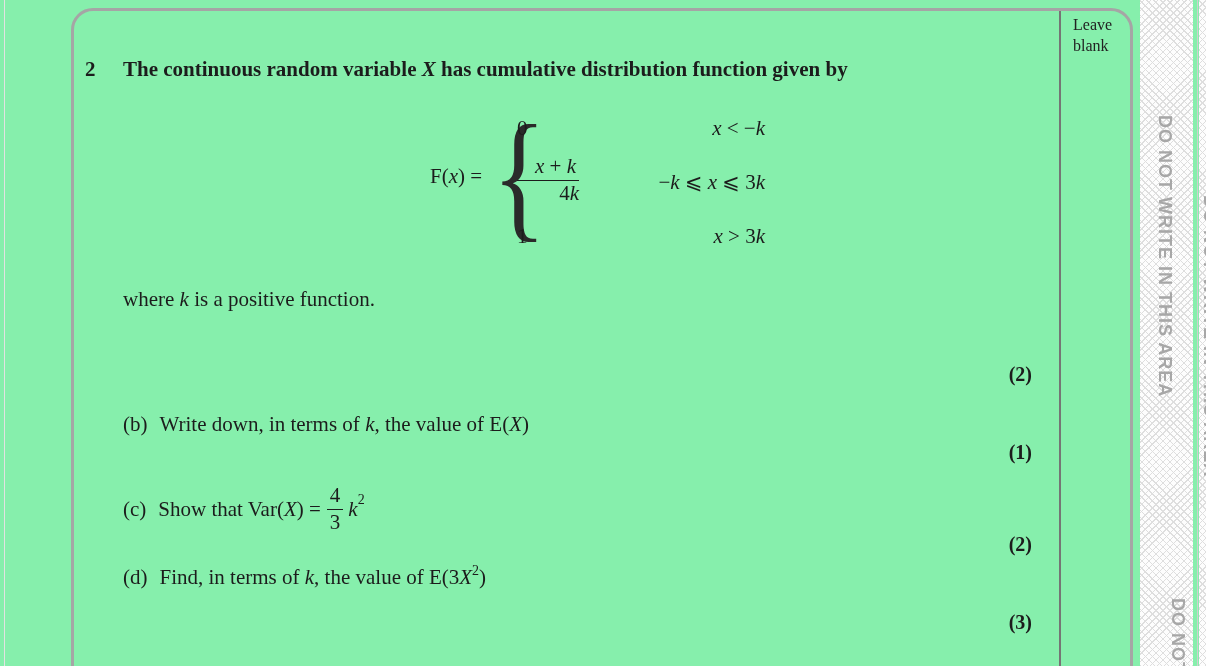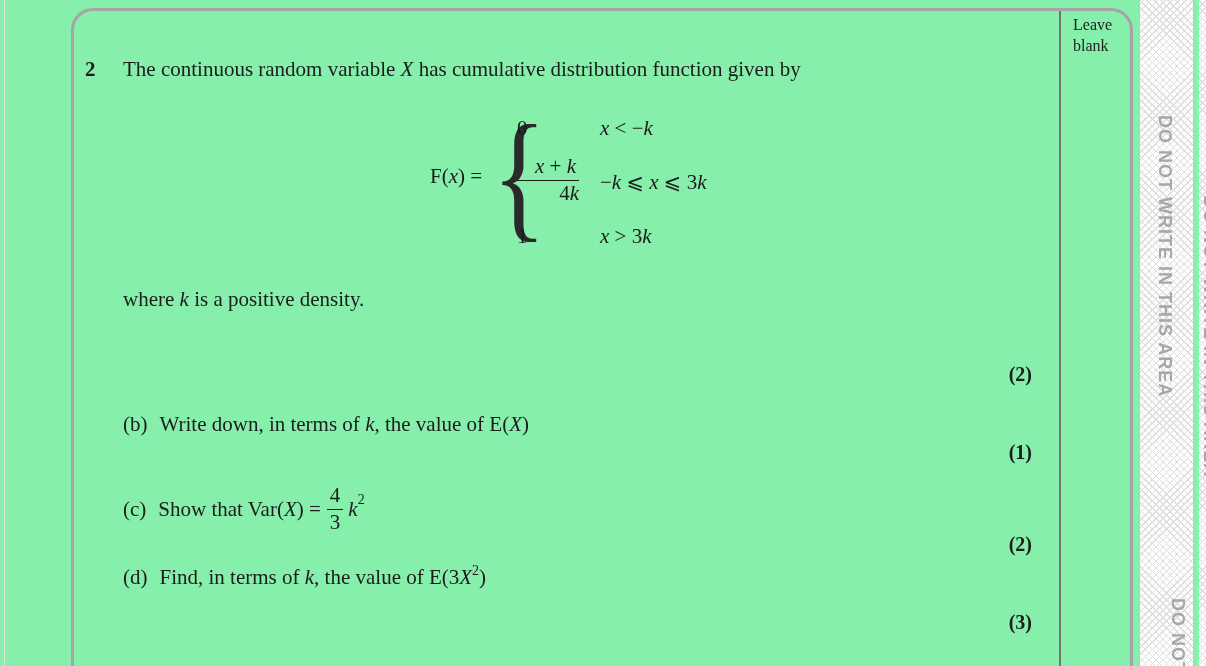--- a/index.html
+++ b/index.html
@@ -15,21 +15,21 @@
   .paper { left:71px; top:8px; width:1062px; height:700px;
            border:3px solid #a5a5a5; border-radius:22px; background:transparent; }
   .divider { left:1059px; top:11px; width:2px; height:655px; background:#757575; }
 
   .leave { left:1073px; top:14px; font-size:16px; line-height:21px; color:#222; }
 
   
   .bodyline { font-size:21px; line-height:24px; white-space:nowrap; }
   .it { font-style:italic; font-family:"Liberation Serif","DejaVu Serif","DejaVu Sans",serif; }
   .qnum { left:85px; top:57px; font-size:21px; font-weight:bold; }
-  .intro { left:123px; top:57px; }
+  .intro { left:123px; top:57px;font-weight:bold; }
   .where { left:123px; top:287px; }
 
   .plabel { display:inline-block; margin-right:12px; }
   .part-a { left:123px; top:337px; }
   .part-b { left:123px; top:412px; }
   .part-c { left:123px; top:480px; height:58px; display:flex; align-items:center; white-space:nowrap; font-size:21px; }
   .part-d { left:123px; top:565px;text-align:right; }
   .mark { left:972px; width:60px; text-align:right; font-size:20px; font-weight:bold; }
   .m1 { top:363px; } .m2 { top:441px; } .m3 { top:533px; } .m4 { top:611px; }
   .sup { position:relative; top:-9px; font-size:14px; }
@@ -37,21 +37,21 @@
   
   .fx { left:430px; top:112px; width:340px; height:142px; font-size:21px; line-height:24px; }
   .fx-label { left:0; top:52px; white-space:nowrap; }
   .fx-brace { left:62px; top:-4px; font-size:142px; line-height:134px; font-weight:400;
               transform:scaleX(0.8); transform-origin:left top; color:#2a2a2a; }
   .fx-val0 { left:87px; top:4px; }
   .fx-val1 { left:87px; top:112px; }
   .fx-frac { left:87px; top:42px; width:62px; text-align:right; }
   .fnum { display:block; padding:0 3px 1px; border-bottom:1.5px solid #1c1c1c; line-height:25px; }
   .fden { display:block; line-height:25px; }
-  .fx-cond { left:170px; width:165px; white-space:nowrap;
+  .fx-cond { left:170px; width:165px; text-align:right; white-space:nowrap;
              font-family:"Liberation Serif","DejaVu Serif","DejaVu Sans",serif; }
   .c1 { top:4px; } .c2 { top:58px; } .c3 { top:112px; }
 
   
   .ifrac { display:inline-block; text-align:center; margin:0 5px 0 6px; vertical-align:middle; }
 
   
   .hatch { background-color:#fdfdfd;
     background-image:
       repeating-linear-gradient(45deg,#dedede 0,#dedede 1px,transparent 1px,transparent 5px),
@@ -105,21 +105,21 @@
       <span>−</span><span class="it">k</span><span> ⩽ </span><span class="it">x</span><span> ⩽ 3</span><span class="it">k</span>
     </div>
 
     <div class="abs fx-val1">1</div>
     <div class="abs fx-cond c3">
       <span class="it">x</span><span> &gt; 3</span><span class="it">k</span>
     </div>
   </div>
 
   <div class="abs where bodyline">
-    <span>where </span><span class="it">k</span><span> is a positive density.</span>
+    <span>where </span><span class="it">k</span><span> is a positive function.</span>
   </div>
 
   <div class="abs mark m1">(2)</div>
 
   <div class="abs part-b bodyline">
     <span class="plabel">(b)</span><span>Write down, in terms of </span><span class="it">k</span><span>, the value of E(</span><span class="it">X</span><span>)</span>
   </div>
   <div class="abs mark m2">(1)</div>
 
   <div class="abs part-c">

